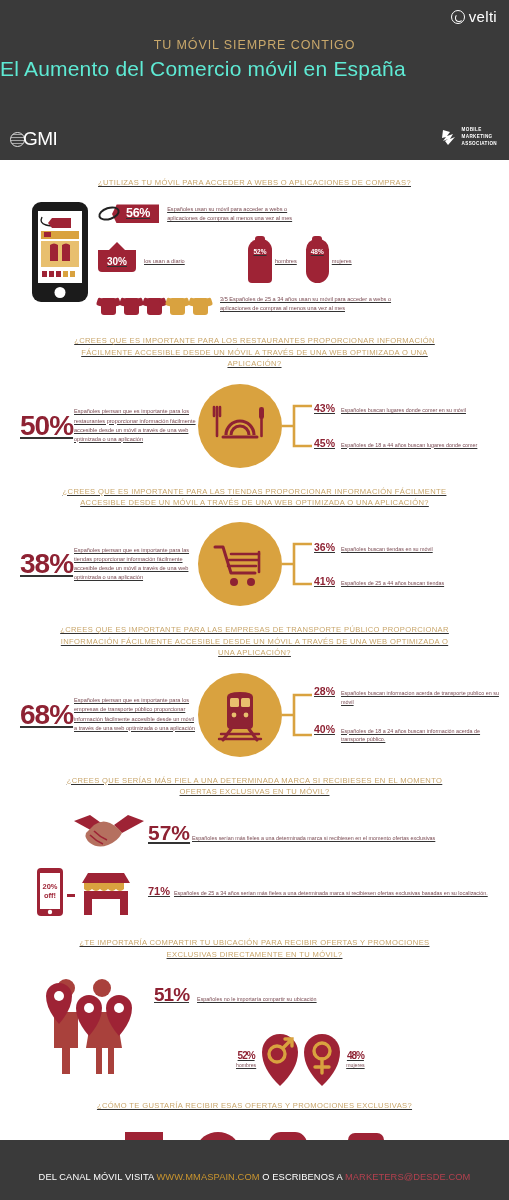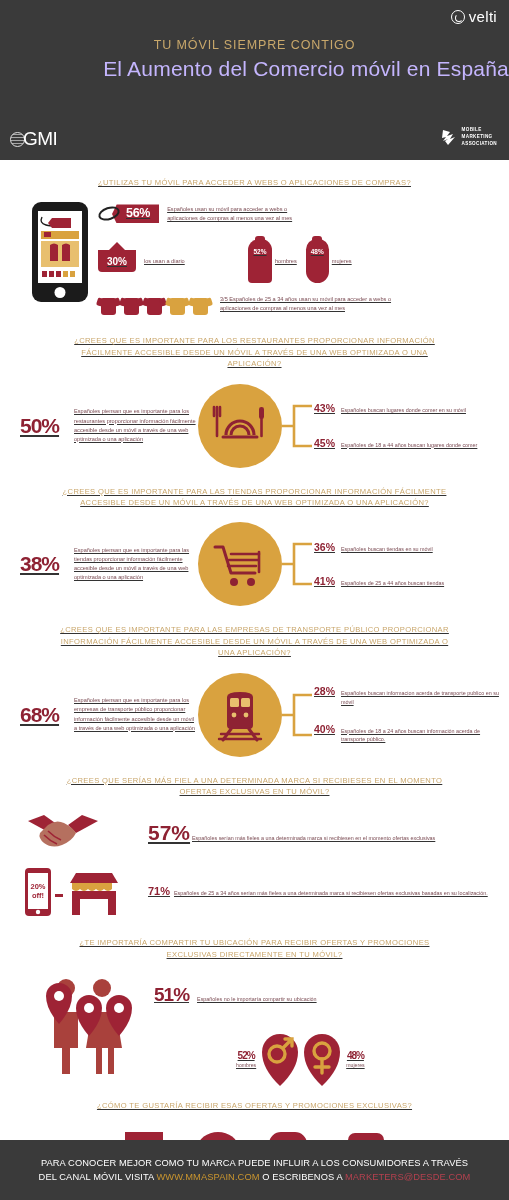--- a/index.html
+++ b/index.html
@@ -33,21 +33,21 @@
     width:6px; height:6px; border-radius:50%;
     border:1.5px solid #fff; border-top-color:transparent; border-right-color:transparent;
   }
   .velti-text { font-size: 15px; letter-spacing: .3px; font-weight:400; }
 
   .header-title-1 {
     text-align:center; color:#c9a86b; font-size:12.5px;
     letter-spacing: .9px; padding-top: 38px; font-weight:400;
   }
   .header-title-2 {
-    text-align:right; color:#c4b5fd; font-size:21px;
+    text-align:left; color:#5eead4; font-size:21px;
     letter-spacing: .2px; padding-top: 5px; font-weight:400;
   }
   .gmi-logo {
     position:absolute; left: 10px; bottom: 12px;
     display:flex; align-items:flex-end; color:#fff;
   }
   .gmi-globe {
     width:15px; height:15px; border-radius:50%;
     border:1.3px solid #ddd; margin-right:-2px; margin-bottom:1px;
     background:
@@ -132,35 +132,35 @@
   .tshirt::before, .tshirt::after{
     content:""; position:absolute; top:3px; width:6px; height:8px;
     background:currentColor; border-radius:2px;
   }
   .tshirt::before{ left:-1px; transform:rotate(18deg);}
   .tshirt::after{ right:-1px; transform:rotate(-18deg);}
 
   
   .icsec { display:flex; align-items:center; padding: 14px 6px 0 6px; }
   .icsec-left { width:192px; display:flex; align-items:center; padding-left:14px;}
-  .icsec-left .big-pct { font-size:21px; width:48px; flex:none;}
+  .icsec-left .big-pct { font-size:28px; width:48px; flex:none;}
   .icsec-left .body-text { width:132px; margin-left:6px; }
   .circle {
     width:84px; height:84px; border-radius:50%; background:#d9a23f;
     flex:none; position:relative; display:flex; align-items:center; justify-content:center;
   }
   .branch { width:32px; height:58px; position:relative; flex:none; }
   .icsec-right { flex:1; }
   .icsec-right .sub { display:flex; align-items:baseline; margin-bottom:0; }
   .icsec-right .spct { color:#8e2233; font-weight:bold; font-size:10.5px; width:27px; flex:none;}
   .icsec-right .stxt { color:#7a4a52; font-size:5.4px; line-height:1.6; }
 
   
   .s5 { display:flex; padding: 14px 0 0 0; }
-  .s5-icons { width:148px; flex:none; padding-left:24px; }
+  .s5-icons { width:148px; flex:none; padding-left:36px;text-align:right; }
   .s5-right { flex:1; padding-right:14px; }
   .s5-row { display:flex; align-items:baseline; }
   .s5-row .p { color:#8e2233; font-weight:bold; }
 
   
   .s6 { display:flex; padding: 12px 0 0 30px; align-items:flex-start;}
 
   
   .bubbles { display:flex; justify-content:center; gap:22px; padding-top:16px; }
   .bub { width:52px; text-align:center; }
@@ -548,17 +548,17 @@
             <text x="20" y="24" font-family="Liberation Sans" font-size="9.5" font-weight="bold" fill="#fff" text-anchor="middle">18%</text>
           </svg>
         </div>
         <div class="bub-cap">Aplicación móvil</div>
       </div>
     </div>
   </div>
 
   <div class="footer">
     <p>
-      <span>PARA CONOCER MEJOR COMO TU MARCA PUEDE INFLUIR A LOS CONSUMIDORES A TRAVÉS</span><br>
+      <br>
       <span>DEL CANAL MÓVIL VISITA </span><span class="lnk-gold">WWW.MMASPAIN.COM</span><span> O ESCRIBENOS A </span><span class="lnk-red">MARKETERS@DESDE.COM</span>
     </p>
   </div>
 </div>
 
 </body></html>

